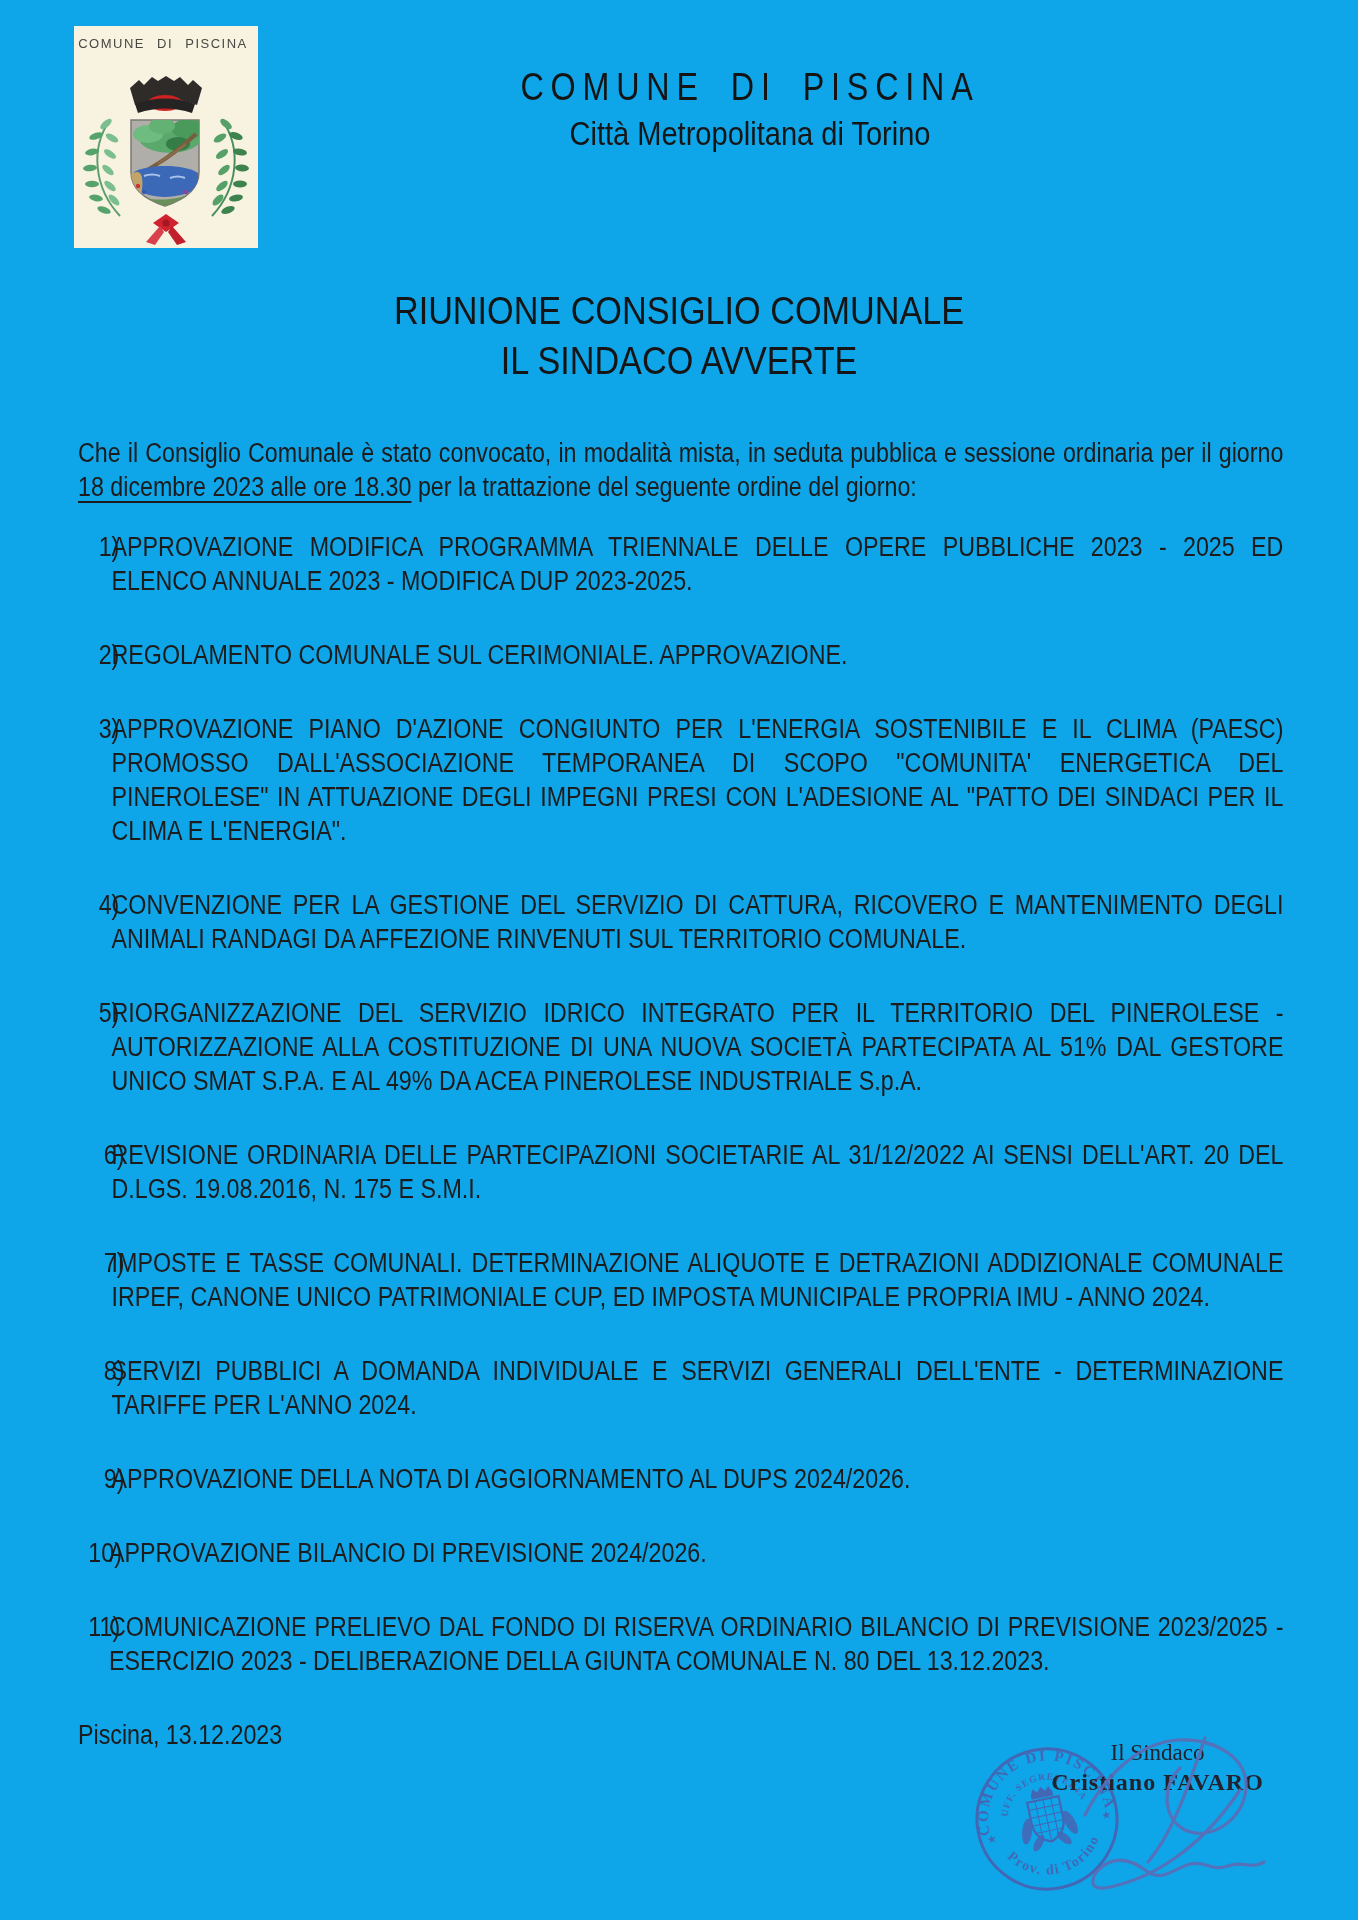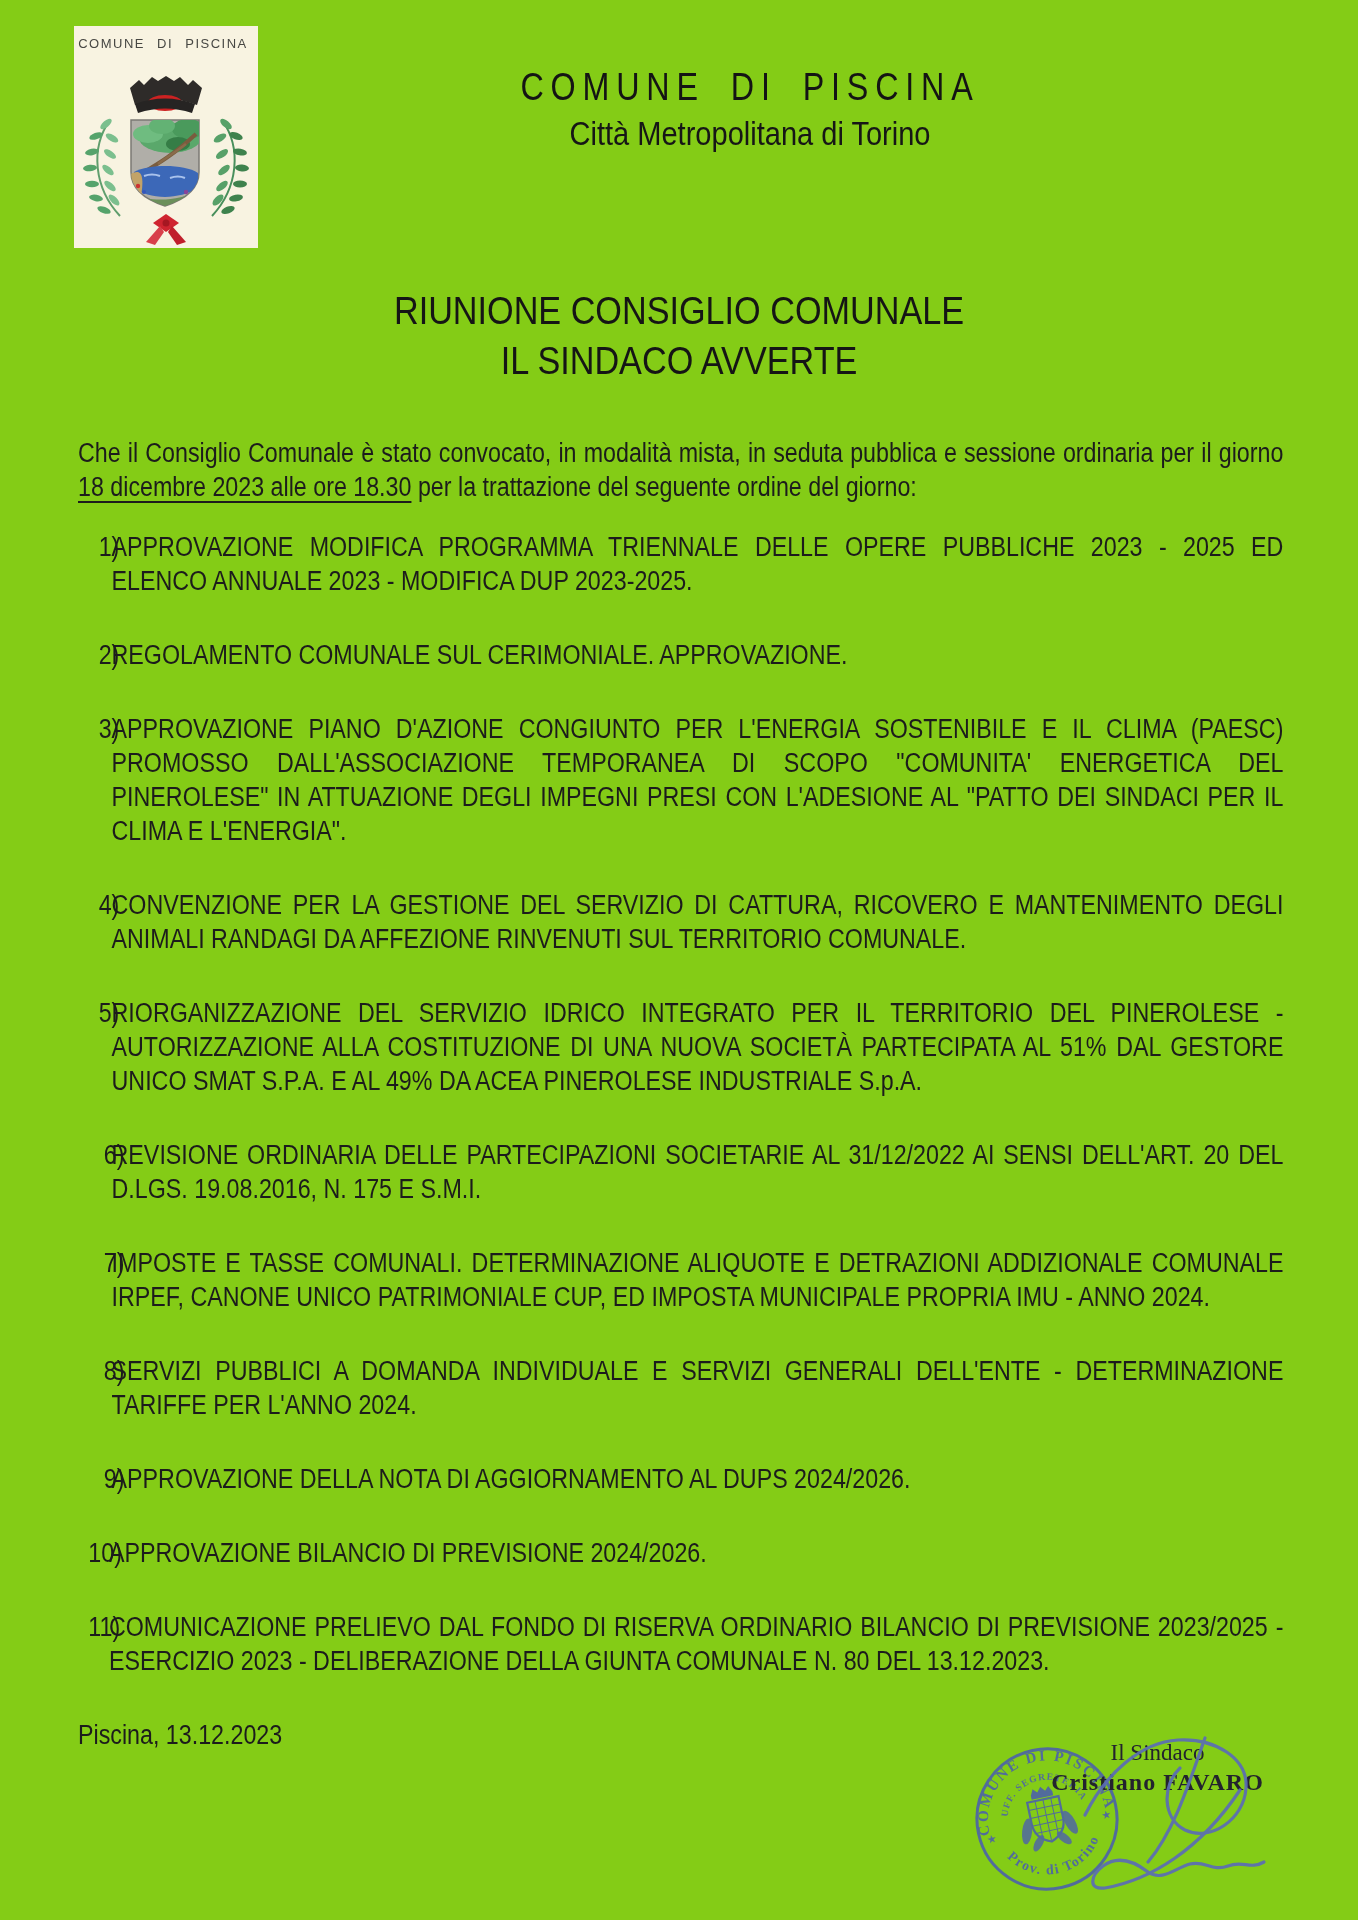--- a/index.html
+++ b/index.html
@@ -1,16 +1,16 @@
 <!DOCTYPE html>
 <html><head>
 <meta charset="utf-8">
 <style>
   html,body{margin:0;padding:0;background:#ffffff;}
-  .page{position:relative;width:1358px;height:1920px;background:#84cc16;overflow:hidden;
+  .page{position:relative;width:1358px;height:1920px;background:#0ea5e9;overflow:hidden;
         font-family:"Liberation Sans","DejaVu Sans",sans-serif;color:#1c1c1c;}
 
   
   .emblem{position:absolute;left:74px;top:26px;width:184px;height:222px;}
   .emblem svg{display:block;width:100%;height:100%;}
 
   
   .letterhead{position:absolute;left:420px;top:66px;width:660px;text-align:center;}
   .lh-name{font-size:38px;letter-spacing:8px;word-spacing:12px;color:#141414;
            transform:scaleX(.85);transform-origin:50% 0;white-space:nowrap;}

